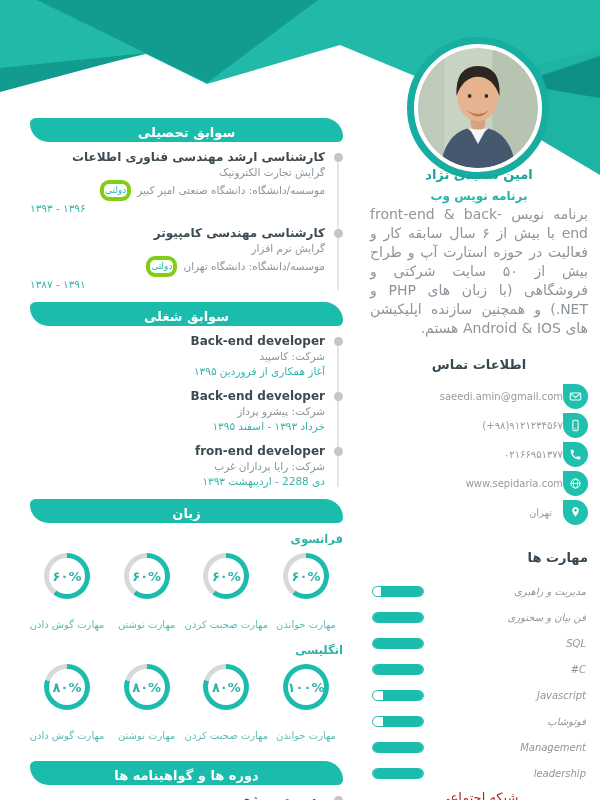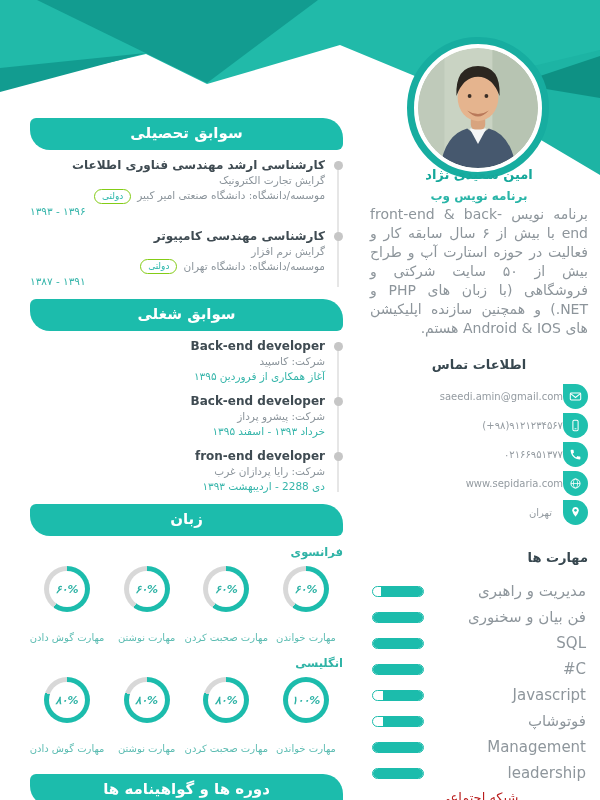--- a/index.html
+++ b/index.html
@@ -6,52 +6,52 @@
   body{width:600px;height:800px;background:#fff;font-family:"DejaVu Sans","Liberation Sans",sans-serif;overflow:hidden;}
   .page{position:relative;width:600px;height:800px;overflow:hidden;background:#fff;}
   .banner{position:absolute;top:0;left:0;width:600px;height:200px;pointer-events:none;}
   
   .avatar{position:absolute;top:37px;left:407px;width:120px;height:120px;border:7px solid #17ada0;border-radius:50%;background:#fff;padding:4px;box-sizing:content-box;}
   .avatar svg{width:120px;height:120px;border-radius:50%;display:block;}
   
   .left-col{position:absolute;top:118px;left:30px;width:313px;}
   .right-col{position:absolute;top:163px;left:370px;width:218px;}
   
-  .pill{height:32px;line-height:30px;text-align:center;color:#fff;font-size:15px;font-weight:bold;background:#1cbcac;border-radius:6px 20px 6px 20px;}
+  .pill{height:24px;line-height:30px;text-align:center;color:#fff;font-size:13px;font-weight:bold;background:#1cbcac;border-radius:6px 20px 6px 20px;}
   
   .timeline{position:relative;padding-right:18px;margin-top:8px;}
   .tl-line{position:absolute;right:4px;top:10px;bottom:2px;width:2px;background:#e6e6e6;}
   .tl-item{position:relative;margin-bottom:10px;}
   .tl-dot{position:absolute;right:-18px;top:3px;width:9px;height:9px;border-radius:50%;background:#c6c6c6;}
   .tl-title{font-size:12px;font-weight:bold;color:#3f4b52;line-height:15px;}
   .tl-sub{font-size:10.5px;color:#8b949b;line-height:15px;}
   .tl-date{font-size:10.5px;color:#35b5aa;line-height:15px;}
-  .badge{display:inline-block;border:1px solid #84cc16;color:#2bb7ab;border-radius:9px;padding:0 7px;font-size:9px;line-height:13px;margin-inline-start:6px;vertical-align:middle;}
+  .badge{display:inline-block;border:4px solid #84cc16;color:#2bb7ab;border-radius:9px;padding:0 1px;font-size:9px;line-height:13px;margin-inline-start:6px;vertical-align:middle;}
   
   .lang-name{font-size:11.5px;font-weight:bold;color:#2fb3a6;margin-top:8px;line-height:16px;}
   .rings{display:flex;justify-content:space-between;margin-top:6px;padding:0 2px 4px 2px;}
   .ring-cell{width:70px;display:flex;flex-direction:column;align-items:center;}
   .ring{width:46px;height:46px;border-radius:50%;display:flex;align-items:center;justify-content:center;}
   .ring-inner{width:36px;height:36px;border-radius:50%;background:#fff;display:flex;align-items:center;justify-content:center;}
-  .ring-val{font-size:11px;font-weight:bold;color:#2fb3a6;font-style:italic;}
+  .ring-val{font-size:13px;font-weight:bold;color:#2fb3a6;}
   .ring-label{font-size:10px;color:#5cbcb2;margin-top:20px;white-space:nowrap;}
   
   .name{font-size:13px;font-weight:bold;color:#16a89b;text-align:center;line-height:24px;}
   .job-title{font-size:12px;font-weight:bold;color:#2ab5a8;text-align:center;line-height:18px;}
   .summary{margin-top:0;font-size:14px;color:#8d959b;line-height:19px;text-align:justify;}
   .rc-heading{margin-top:18px;font-size:13px;font-weight:bold;color:#37474f;text-align:center;line-height:17px;}
   .contacts{margin-top:11px;}
   .contact-row{display:flex;align-items:center;margin-bottom:4px;height:25px;}
   .leaf{width:25px;height:25px;background:#1fc0ae;border-radius:0 13px 13px 13px;display:flex;align-items:center;justify-content:center;flex:none;}
   .leaf svg{width:13px;height:13px;display:block;}
   .contact-val{font-size:10px;color:#949ba1;margin-inline-start:11px;}
   
   .skills{margin-top:12px;}
   .skill-row{display:flex;justify-content:space-between;align-items:center;height:26px;padding:0 2px;}
-  .skill-label{font-size:15px;color:#8e969c;}
+  .skill-label{font-size:10px;color:#8e969c;font-style:italic;}
   .bar{width:50px;height:9px;border:1.5px solid #1cbcac;border-radius:7px;background:#fff;overflow:hidden;direction:rtl;}
   .bar-fill{height:100%;background:#1cbcac;}
   .social-heading{margin-top:4px;font-size:13px;font-weight:normal;color:#b91c1c;text-align:center;}
   .ltr{direction:ltr;unicode-bidi:isolate;}
 </style>
 </head>
 <body>
 
 <div class="page">
 

